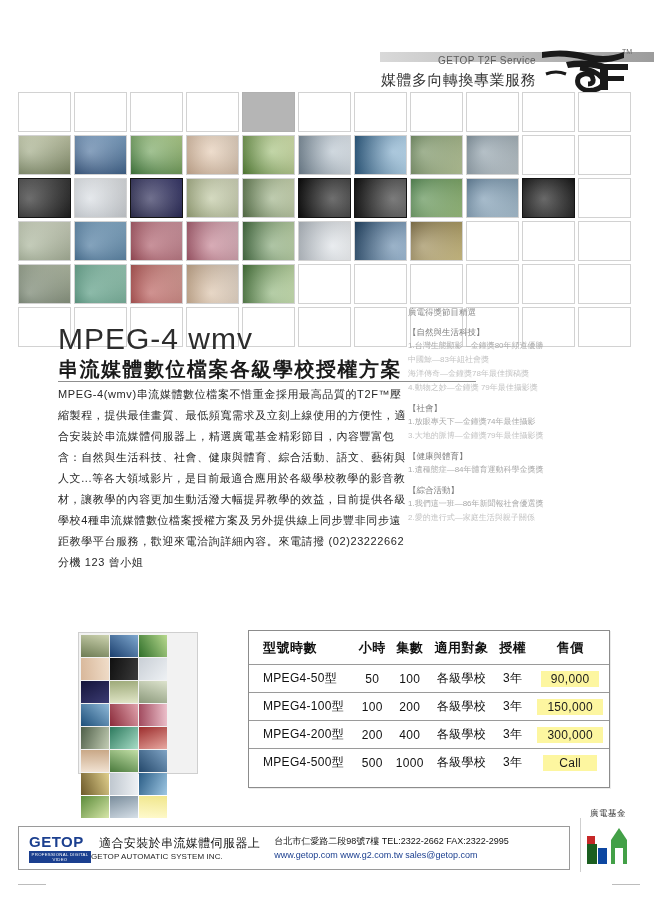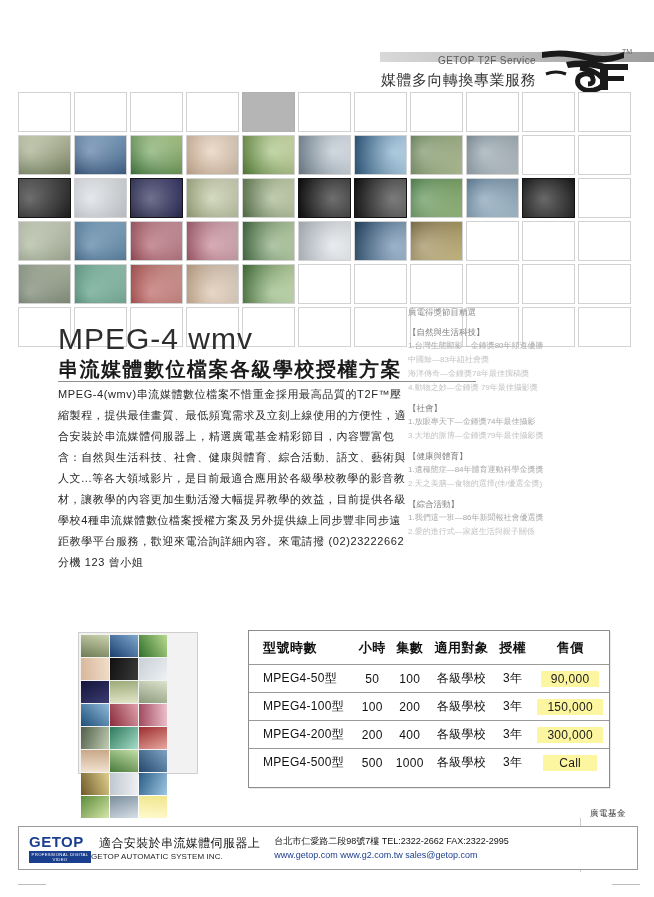--- a/index.html
+++ b/index.html
@@ -189,21 +189,21 @@
     color: #1a1a1a;
     font-weight: normal;
   }
   .hl { background: #fdf6a0; display: inline-block; padding: 1px 10px; }
   .hl-call { background: #fdf6a0; display: inline-block; padding: 1px 16px; }
 
   
   .footer {
     position: absolute;
     left: 18px; top: 826px;
-    width: 620px; height: 44px;
+    width: 552px; height: 44px;
     border: 1px solid #9a9a9a;
     background: #ffffff;
   }
   .footer-inner {
     position: relative;
     height: 100%;
     display: flex;
     align-items: center;
     padding-left: 10px;
   }
@@ -477,21 +477,20 @@
     <div class="grp">【自然與生活科技】</div>
     <div class="it dk">1.台灣生態顯影—金鐘獎80年頻道優勝</div>
     <div class="it">中國鯨—83年組社會獎</div>
     <div class="it">海洋傳奇—金鐘獎78年最佳撰稿獎</div>
     <div class="it">4.動物之妙—金鐘獎 79年最佳攝影獎</div>
     <div class="grp">【社會】</div>
     <div class="it dk">1.放眼專天下—金鐘獎74年最佳攝影</div>
     <div class="it">3.大地的脈博—金鐘獎79年最佳攝影獎</div>
     <div class="grp">【健康與體育】</div>
     <div class="it dk">1.遺種態症—84年體育運動科學金獎獎</div>
-    <div class="it">2.天之美膳—食物的選擇(佳/優選金獎)</div>
     <div class="grp">【綜合活動】</div>
     <div class="it dk">1.我們這一班—86年新聞報社會優選獎</div>
     <div class="it">2.愛的進行式—家庭生活與親子關係</div>
   </div>
 
 <div class="contact-sheet" id="cs-host">
     <div class="cs-cell" style="background: linear-gradient(15deg, rgb(109, 123, 83), rgb(205, 211, 176));"></div>
     <div class="cs-cell" style="background: linear-gradient(38deg, rgb(27, 63, 110), rgb(127, 168, 207));"></div>
     <div class="cs-cell" style="background: linear-gradient(61deg, rgb(47, 111, 42), rgb(184, 217, 142));"></div>
     <div class="cs-cell" style="background: linear-gradient(84deg, rgb(216, 183, 154), rgb(240, 221, 201));"></div>

